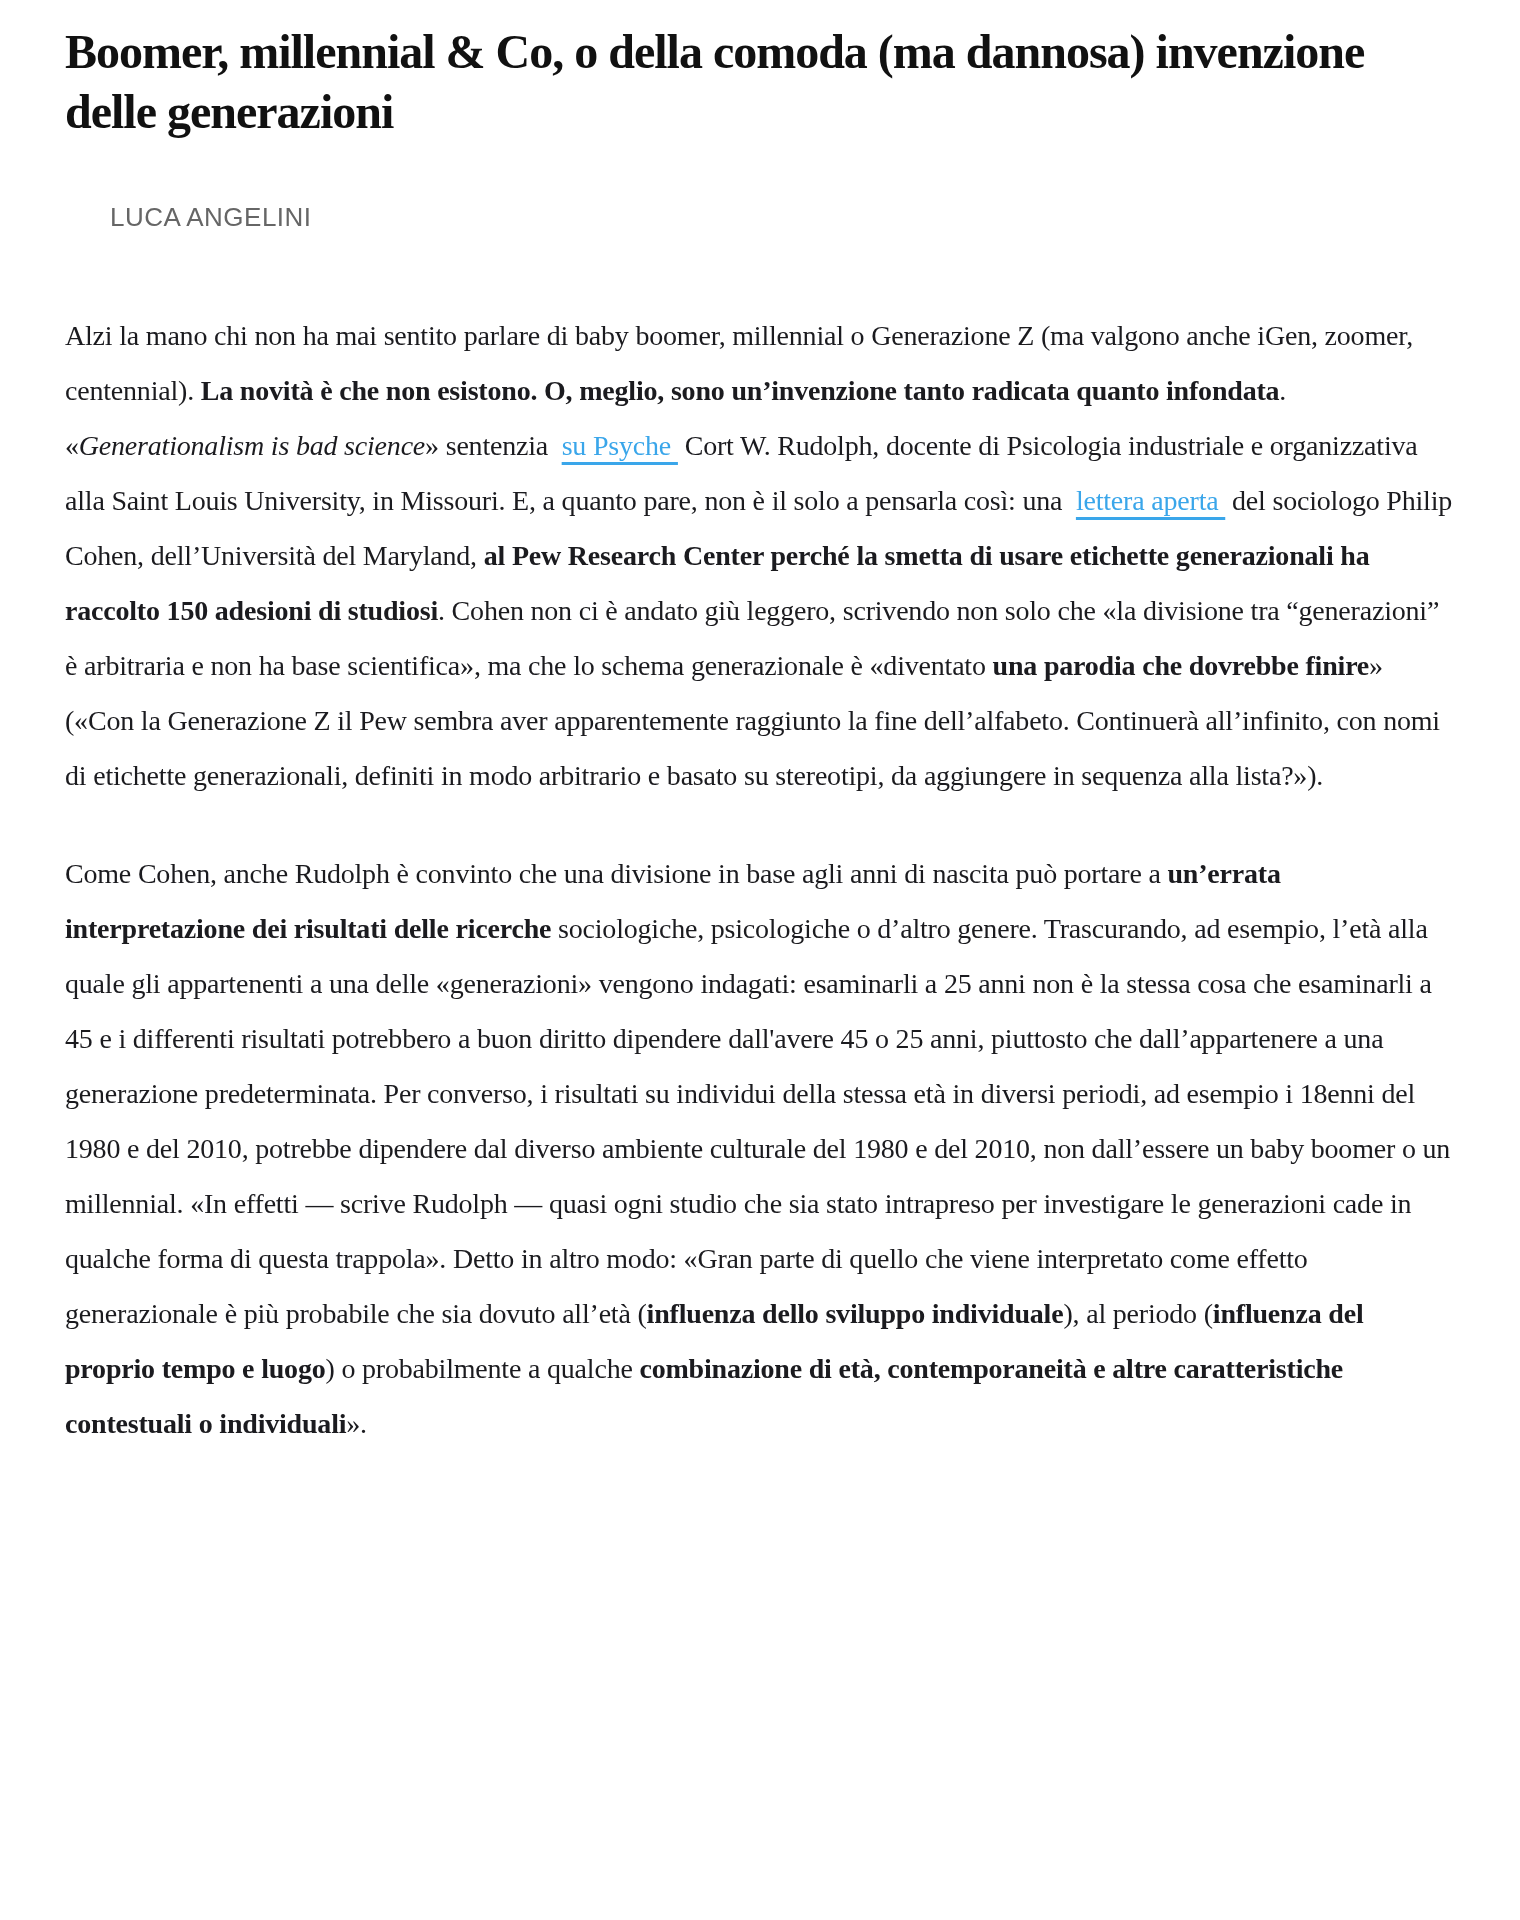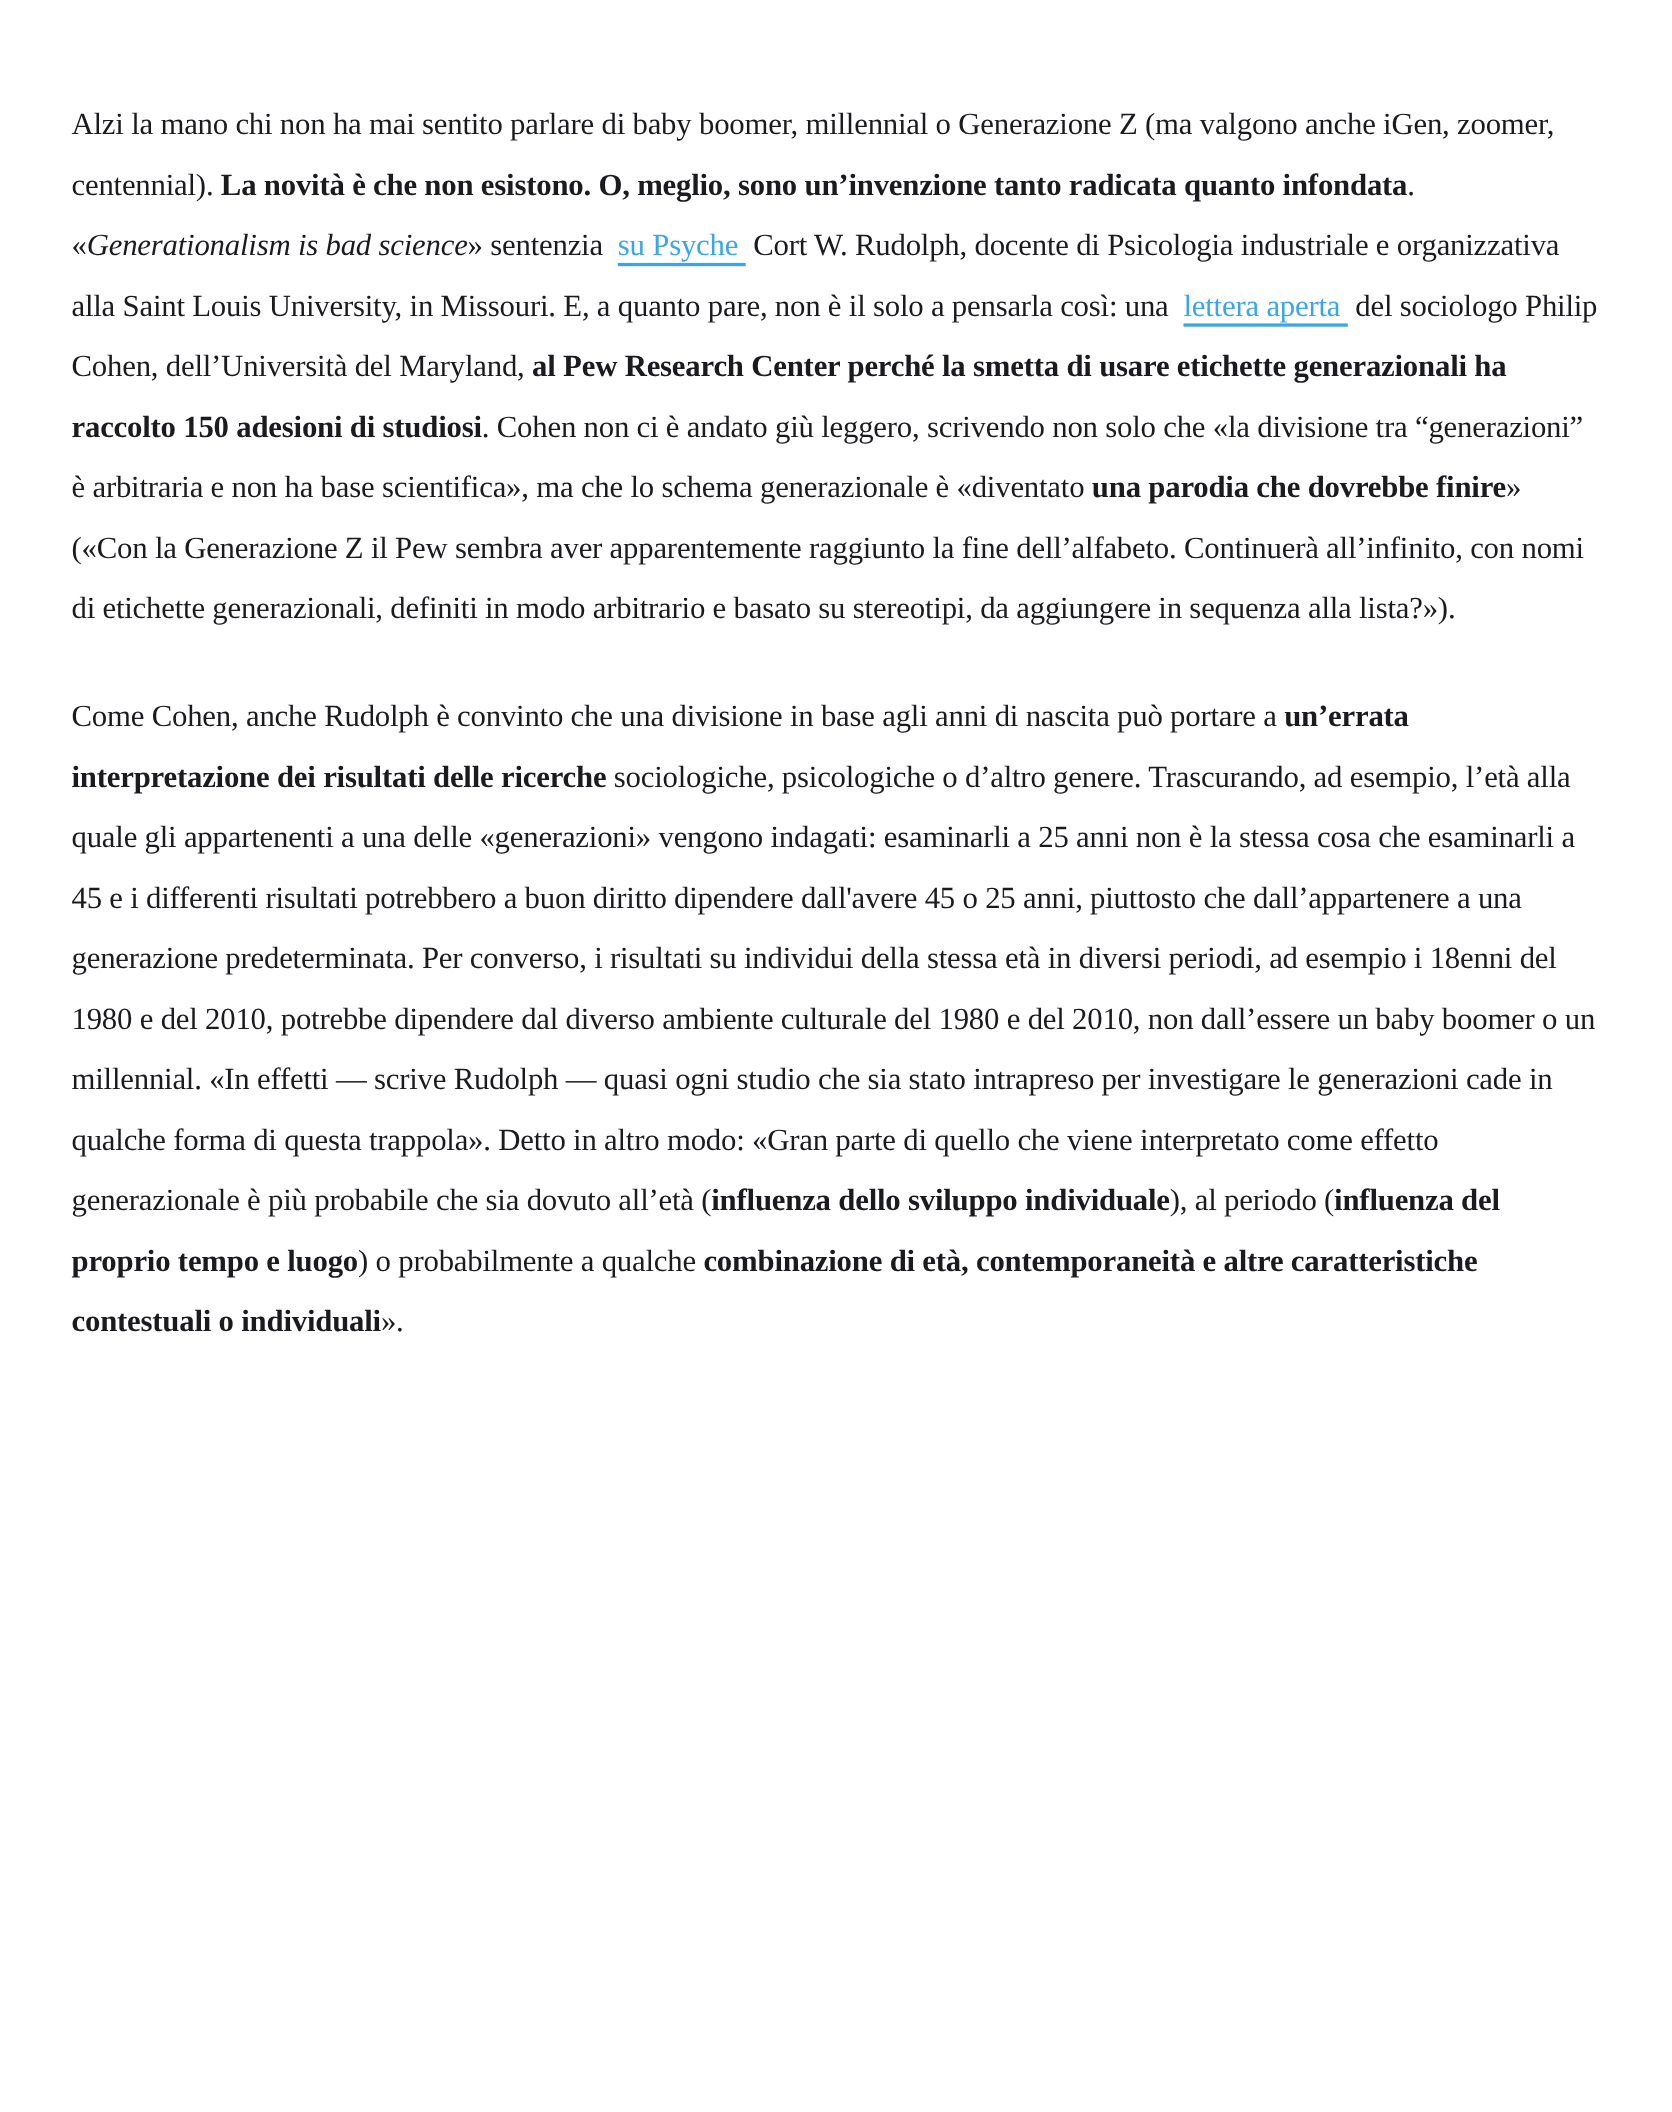--- a/index.html
+++ b/index.html
@@ -51,19 +51,21 @@
     text-decoration-color: var(--link, #3aa6ea);
     text-decoration-thickness: 3px;
     text-underline-offset: 7px;
     cursor: pointer;
   }
 </style>
 </head>
 <body>
 
 <div class="page">
+  <h1 class="headline">Boomer, millennial &amp; Co, o della comoda (ma dannosa) invenzione delle generazioni</h1>
 
+  <div class="byline">LUCA ANGELINI</div>
 
   <div class="article-body">
       <p><span>Alzi la mano chi non ha mai sentito parlare di baby boomer, millennial o Generazione Z (ma valgono anche iGen, zoomer, centennial). </span><strong>La novità è che non esistono. O, meglio, sono un’invenzione tanto radicata quanto infondata</strong><span>. «</span><em>Generationalism is bad science</em><span>» sentenzia &nbsp;</span><a href="#">su Psyche&nbsp;</a><span> Cort W. Rudolph, docente di Psicologia industriale e organizzativa alla Saint Louis University, in Missouri. E, a quanto pare, non è il solo a pensarla così: una &nbsp;</span><a href="#">lettera aperta&nbsp;</a><span> del sociologo Philip Cohen, dell’Università del Maryland, </span><strong>al Pew Research Center perché la smetta di usare etichette generazionali ha raccolto 150 adesioni di studiosi</strong><span>. Cohen non ci è andato giù leggero, scrivendo non solo che «la divisione tra “generazioni” è arbitraria e non ha base scientifica», ma che lo schema generazionale è «diventato </span><strong>una parodia che dovrebbe finire</strong><span>» («Con la Generazione Z il Pew sembra aver apparentemente raggiunto la fine dell’alfabeto. Continuerà all’infinito, con nomi di etichette generazionali, definiti in modo arbitrario e basato su stereotipi, da aggiungere in sequenza alla lista?»).</span></p>
       <p><span>Come Cohen, anche Rudolph è convinto che una divisione in base agli anni di nascita può portare a </span><strong>un’errata interpretazione dei risultati delle ricerche</strong><span> sociologiche, psicologiche o d’altro genere. Trascurando, ad esempio, l’età alla quale gli appartenenti a una delle «generazioni» vengono indagati: esaminarli a 25 anni non è la stessa cosa che esaminarli a 45 e i differenti risultati potrebbero a buon diritto dipendere dall'avere 45 o 25 anni, piuttosto che dall’appartenere a una generazione predeterminata. Per converso, i risultati su individui della stessa età in diversi periodi, ad esempio i 18enni del 1980 e del 2010, potrebbe dipendere dal diverso ambiente culturale del 1980 e del 2010, non dall’essere un baby boomer o un millennial. «In effetti — scrive Rudolph — quasi ogni studio che sia stato intrapreso per investigare le generazioni cade in qualche forma di questa trappola». Detto in altro modo: «Gran parte di quello che viene interpretato come effetto generazionale è più probabile che sia dovuto all’età (</span><strong>influenza dello sviluppo individuale</strong><span>), al periodo (</span><strong>influenza del proprio tempo e luogo</strong><span>) o probabilmente a qualche </span><strong>combinazione di età, contemporaneità e altre caratteristiche contestuali o individuali</strong><span>».</span></p>
     </div>
 </div>
 
 </body></html>

